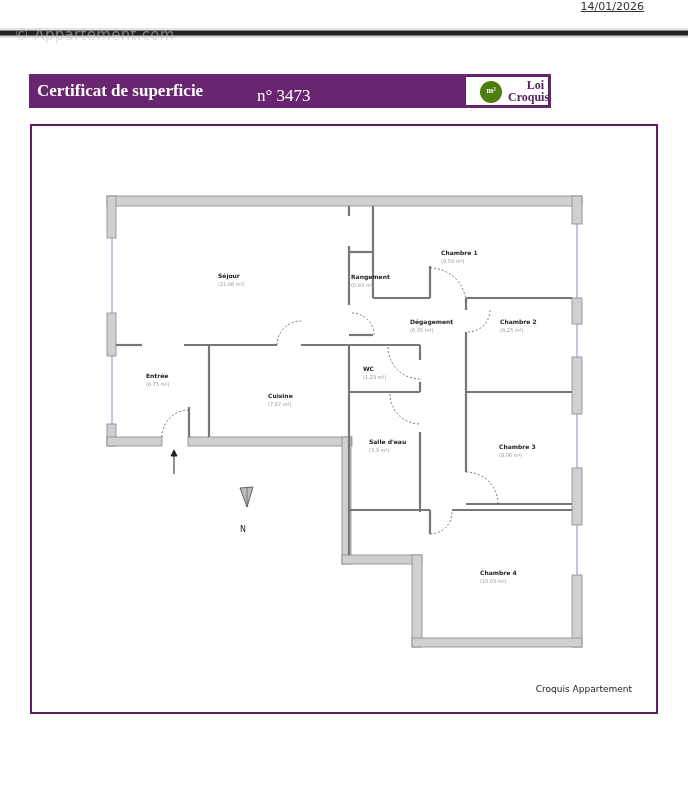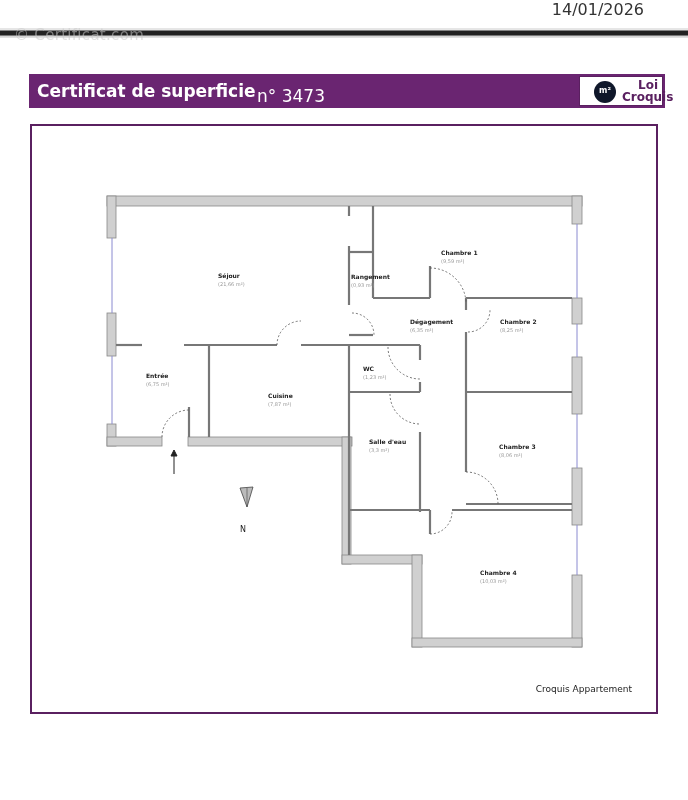--- a/index.html
+++ b/index.html
@@ -1,37 +1,37 @@
 <!DOCTYPE html>
 <html><head>
 <meta charset="utf-8">
 <style>
   html,body{margin:0;padding:0;background:#fff;}
   body{width:688px;height:800px;position:relative;overflow:hidden;font-family:"DejaVu Sans",sans-serif;}
-  .date{position:absolute;right:44px;top:0;font-size:16px;color:#333;}
+  .date{position:absolute;right:44px;top:0;font-size:11px;color:#333;text-decoration:underline;}
   .rule-top{position:absolute;left:0;top:28px;width:688px;height:10px;background:linear-gradient(#e6e6e6 0,#e6e6e6 2px,#222 3px,#222 7px,#cfcfcf 8px,#e6e6e6 10px);}
   .watermark{position:absolute;left:14px;top:26px;font-size:15px;color:rgba(200,200,200,0.55);letter-spacing:0.3px;}
-  .banner{position:absolute;left:29px;top:74px;width:636px;height:34px;background:#6a2571;}
+  .banner{position:absolute;left:29px;top:74px;width:522px;height:34px;background:#6a2571;font-family:Liberation Serif, serif;}
   .banner-title{position:absolute;left:8px;top:7px;color:#fff;font-weight:bold;font-size:17px;}
   .banner-num{position:absolute;left:228px;top:12px;color:#fff;font-size:17px;}
   .badge{position:absolute;right:2px;top:2px;width:84px;height:30px;background:#fff;border:1px solid #5a2060;box-sizing:border-box;}
-  .badge-icon{position:absolute;left:14px;top:4px;width:22px;height:22px;border-radius:50%;background:#0f172a;color:#fff;font-size:8px;font-weight:bold;text-align:center;line-height:20px;}
+  .badge-icon{position:absolute;left:14px;top:4px;width:22px;height:22px;border-radius:50%;background:#4d7c0f;color:#fff;font-size:8px;font-weight:bold;text-align:center;line-height:20px;}
   .badge-text{position:absolute;left:42px;top:2px;font-size:12px;font-weight:bold;color:#5a2060;text-align:right;line-height:12px;width:36px;}
   .frame{position:absolute;left:30px;top:124px;width:628px;height:590px;border:2px solid #5a2060;box-sizing:border-box;}
   .plan{position:absolute;left:0;top:0;}
   .room-name{font-size:6px;font-weight:bold;fill:#222;font-family:"DejaVu Sans",sans-serif;}
   .room-area{font-size:5px;fill:#999;font-family:"DejaVu Sans",sans-serif;}
   .caption{position:absolute;right:24px;bottom:18px;font-size:9px;color:#222;}
 </style>
 </head>
 <body>
 
 <div class="date">14/01/2026</div>
 <div class="rule-top"></div>
-<div class="watermark">© Certificat.com</div>
+<div class="watermark">© Appartement.com</div>
 
 <div class="banner">
   <span class="banner-title">Certificat de superficie</span>
   <span class="banner-num">n° 3473</span>
   <div class="badge">
     <div class="badge-icon">m²</div>
     <div class="badge-text">
       <div>Loi</div>
       <div>Croquis</div>
     </div>

